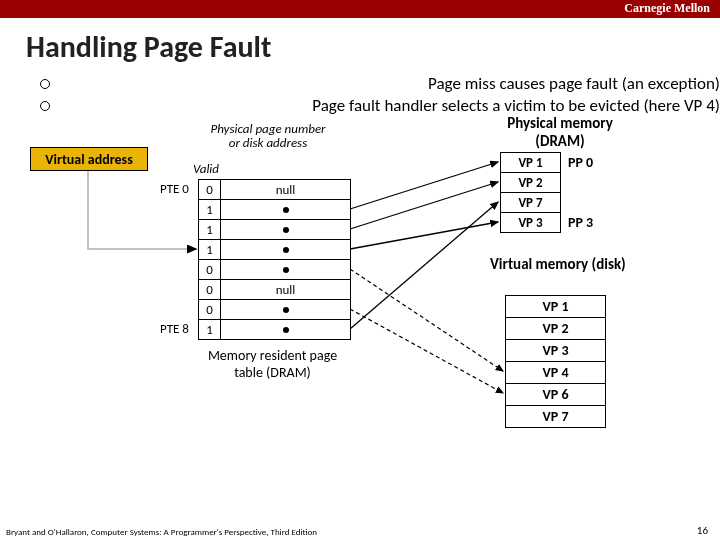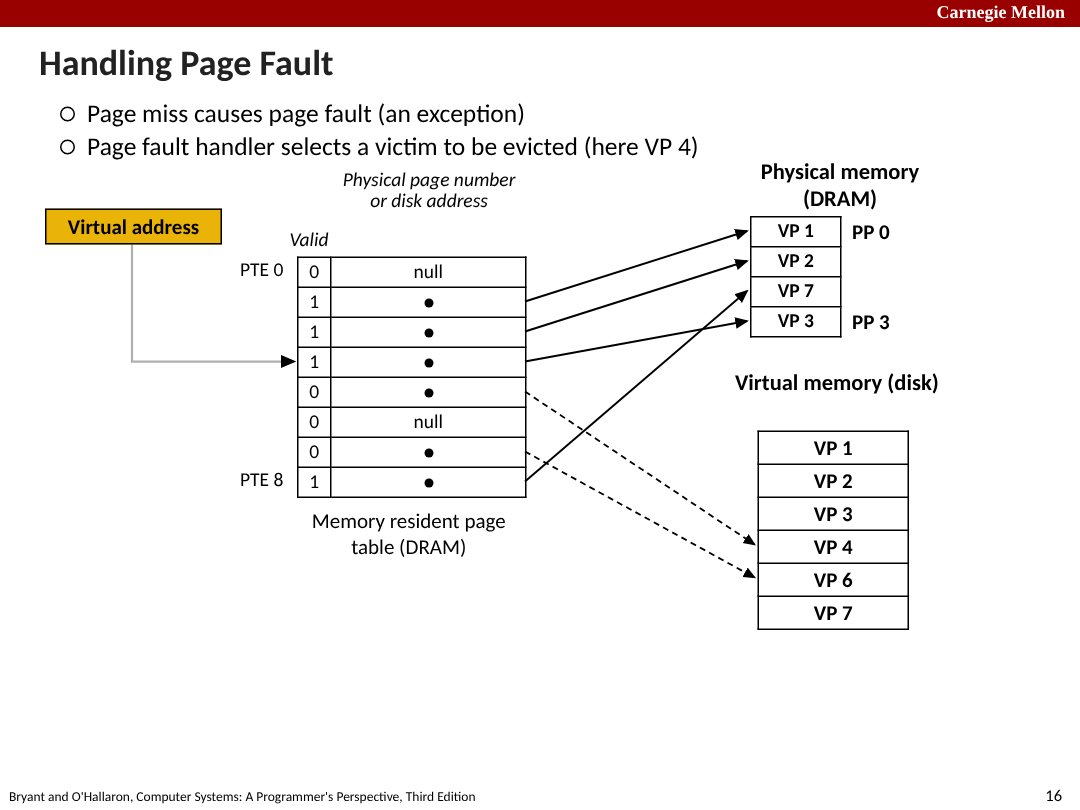--- a/index.html
+++ b/index.html
@@ -5,23 +5,23 @@
   * { box-sizing: border-box; margin: 0; padding: 0; }
   body {
     width: 720px; height: 540px;
     font-family: Calibri, Arial, sans-serif;
     background: #fff;
     position: relative;
     overflow: hidden;
   }
   .redbar { background: #990000; height: 18px; width: 100%; position: relative; }
   .brand { position: absolute; right: 10px; top: 1px; color: #fff; font-weight: bold; font-size: 12px; font-family: Georgia, 'Times New Roman', serif; }
-  .title { font-size: 24px; font-weight: bold; margin: 10px 0 8px 26px; color: #222; }
+  .title { font-size: 30px; font-weight: bold; margin: 10px 0 8px 26px; color: #222; }
   .bullets { margin-left: 40px; font-size: 17px; color: #000; }
-  .bullets li { list-style: none; position: relative; padding-left: 18px; line-height: 1.3; }
+  .bullets li { list-style: none; position: relative; padding-left: 18px; line-height: 1.3; text-align: right; }
   .bullets li::before { content: ""; position: absolute; left: 0; top: 6px; width: 8px; height: 8px; border: 1.6px solid #000; border-radius: 50%; }
   .diagram { position: relative; width: 720px; height: 380px; }
 
   .box { position: absolute; border: 1.5px solid #000; background: #eab308; text-align: center; font-size: 14px; display: flex; align-items: center; justify-content: center; }
 
   
   .va-box { left: 30px; top: 30px; width: 118px; height: 24px; font-weight: bold; font-size: 14px; }
 
   
   .pte-lbl { position: absolute; font-size: 13px; color: #000; }
@@ -83,21 +83,21 @@
 
     <path d="M350,212 L498,85" stroke="#000" stroke-width="1.3" fill="none" marker-end="url(#arr)"></path>
 
     <path d="M350,152 L503,254" stroke="#000" stroke-width="1.2" stroke-dasharray="4 3" fill="none" marker-end="url(#arr)"></path>
     <path d="M350,192 L503,276" stroke="#000" stroke-width="1.2" stroke-dasharray="4 3" fill="none" marker-end="url(#arr)"></path>
   </svg>
 
   <div class="box va-box">Virtual address</div>
 
   <div class="col-header" style="left:186px; top:44px; width:40px;">Valid</div>
-  <div class="col-header" style="left:226px; top:5px; width:120px; line-height:1.1;">Physical page number or disk address</div>
+  <div class="col-header" style="left:208px; top:5px; width:120px; line-height:1.1;">Physical page number or disk address</div>
 
   <div class="pte-lbl" style="left:160px; top:64px;">PTE 0</div>
   <div class="pte-lbl" style="left:160px; top:204px;">PTE 8</div>
 
   <table class="pt">
     <tbody>
         <tr>
           <td class="valid">0</td>
           <td class="ppn"><span>null</span></td>
         </tr>

